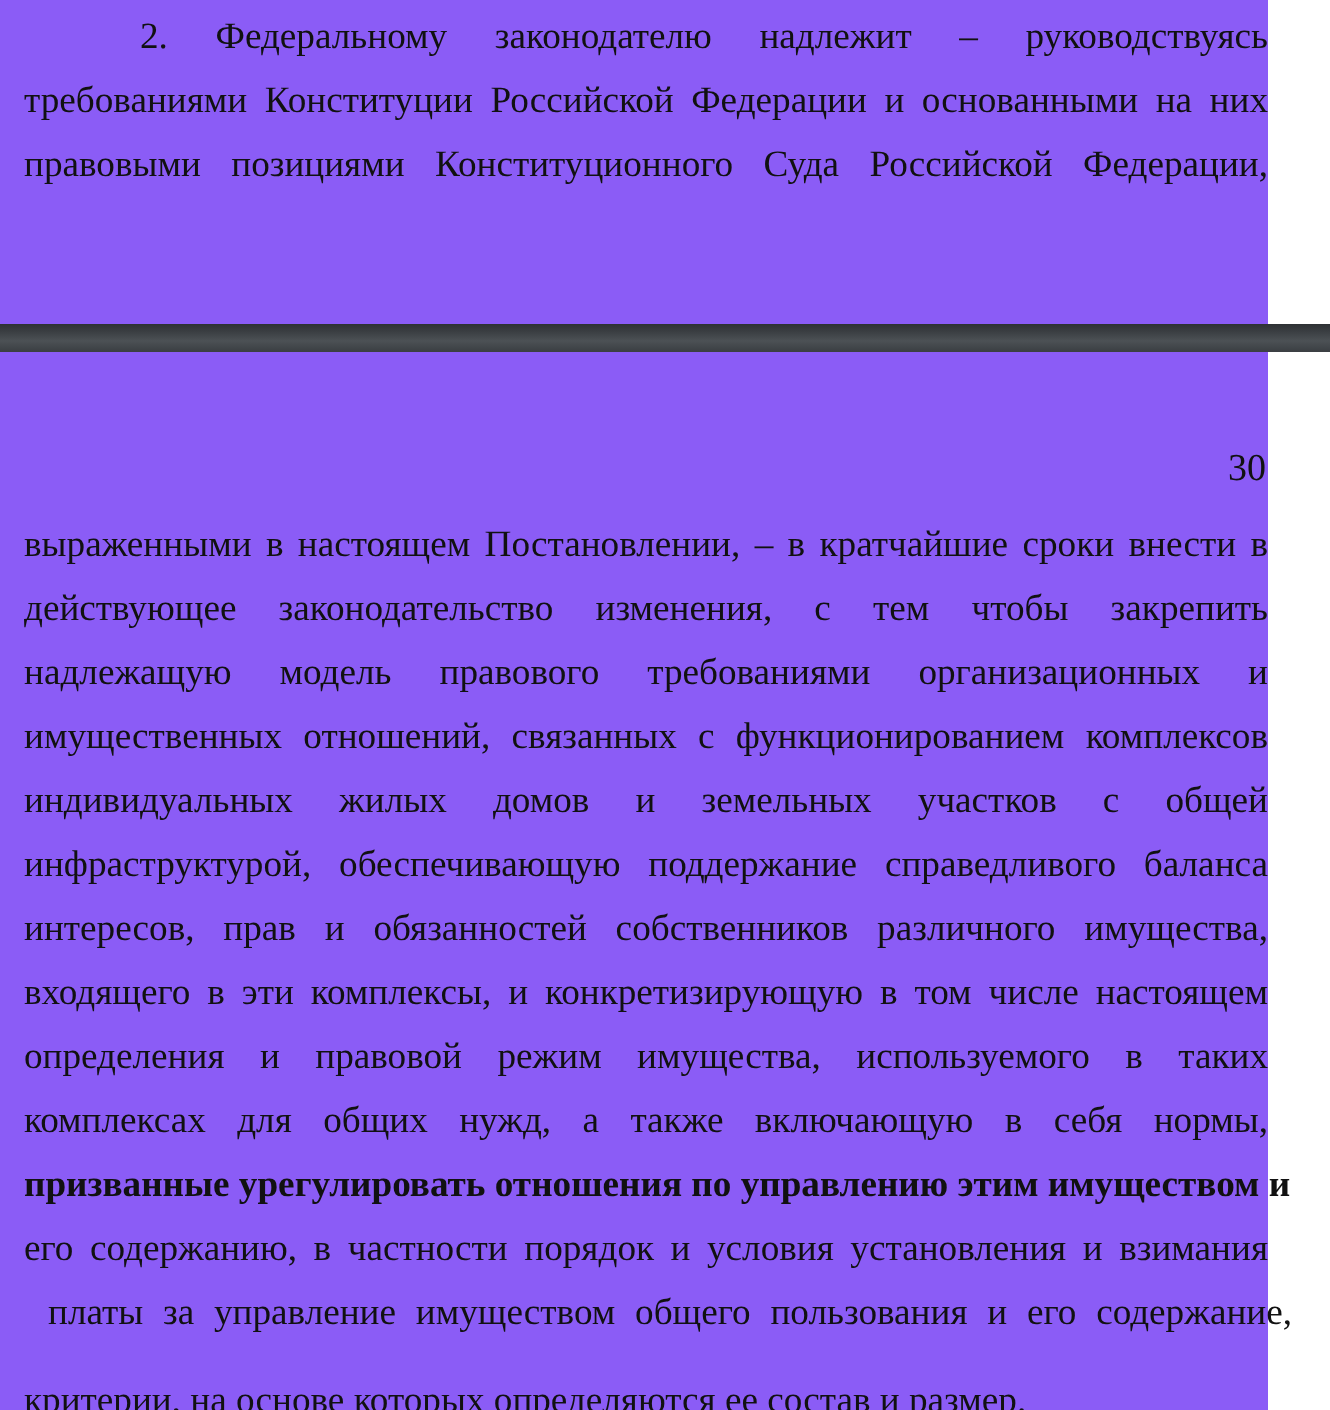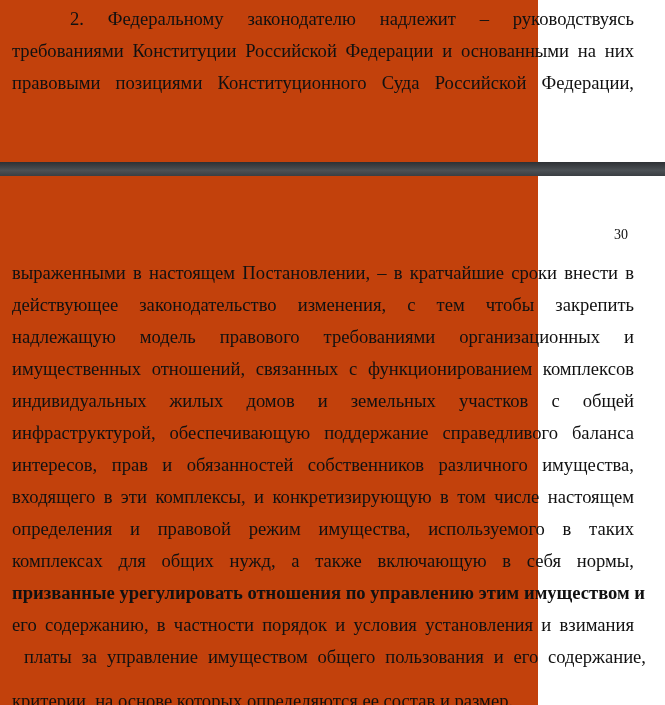--- a/index.html
+++ b/index.html
@@ -4,39 +4,39 @@
   <style>
     html, body { margin: 0; padding: 0; }
     body {
       width: 665px; height: 705px; overflow: hidden;
       background: #ffffff;
       font-family: "Liberation Serif", serif;
       color: #111111;
       position: relative;
     }
     .page-top, .page-bottom {
-      position: absolute; left: 0; width: 538px; background: #c2410c;
+      position: absolute; left: 0; width: 634px; background: #8b5cf6;
     }
     .page-top { top: 0; height: 162px; }
     .page-bottom { top: 176px; height: 529px; }
     .page-break {
       position: absolute; left: 0; top: 162px; width: 665px; height: 14px;
       background: linear-gradient(to bottom, #2e3134 0%, #3c4044 30%, #4c5155 60%, #3a3e42 100%);
     }
     .line {
       position: absolute; left: 12px; width: 622px;
       font-size: 18.6px; line-height: 22px; height: 22px;
       white-space: nowrap;
       text-align: justify; text-align-last: justify;
     }
     .line.last { text-align-last: left; }
     .line.first { left: 70px; width: 564px; }
     .page-number {
       position: absolute; left: 614px; top: 48px;
-      font-size: 14px; line-height: 22px;
+      font-size: 19px; line-height: 22px;
     }
   </style>
 </head>
 <body>
 
 <div class="page-top">
   <div class="line first" style="top:8px;">2.  Федеральному  законодателю  надлежит  –  руководствуясь</div>
   <div class="line" style="top:40px;">требованиями Конституции Российской Федерации и основанными на них</div>
   <div class="line" style="top:72px;">правовыми позициями Конституционного Суда Российской Федерации,</div>
 </div>

